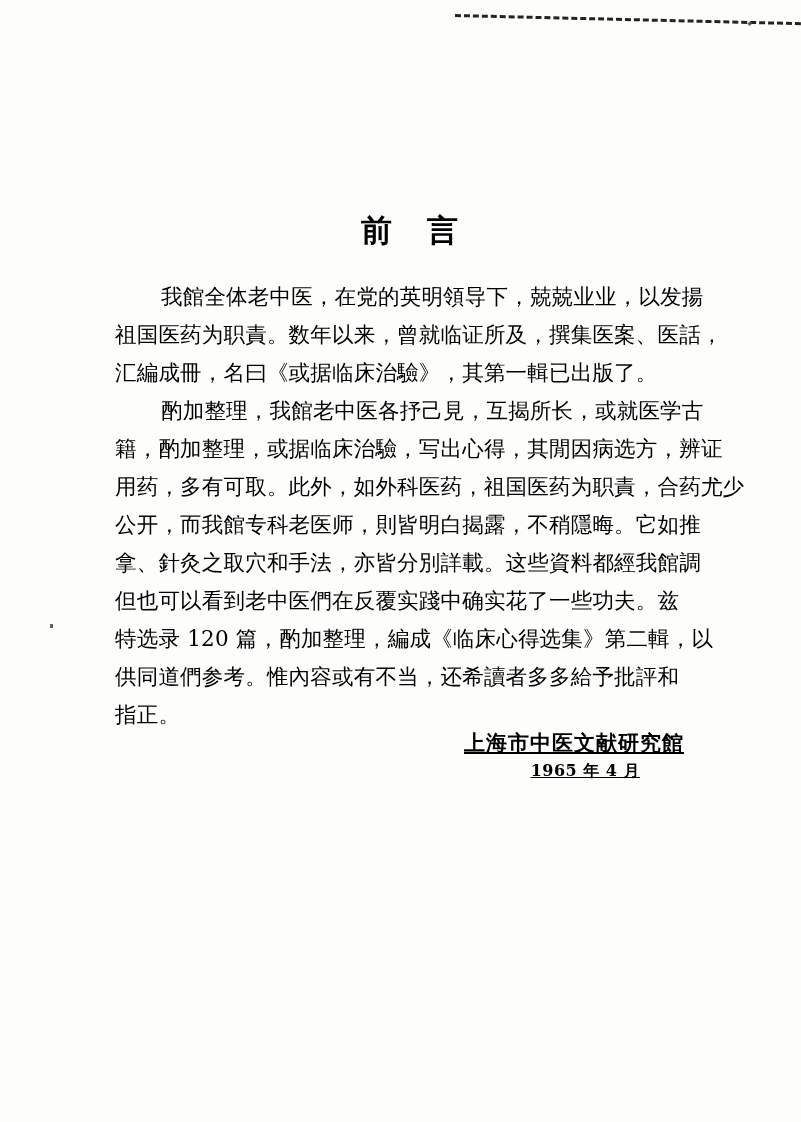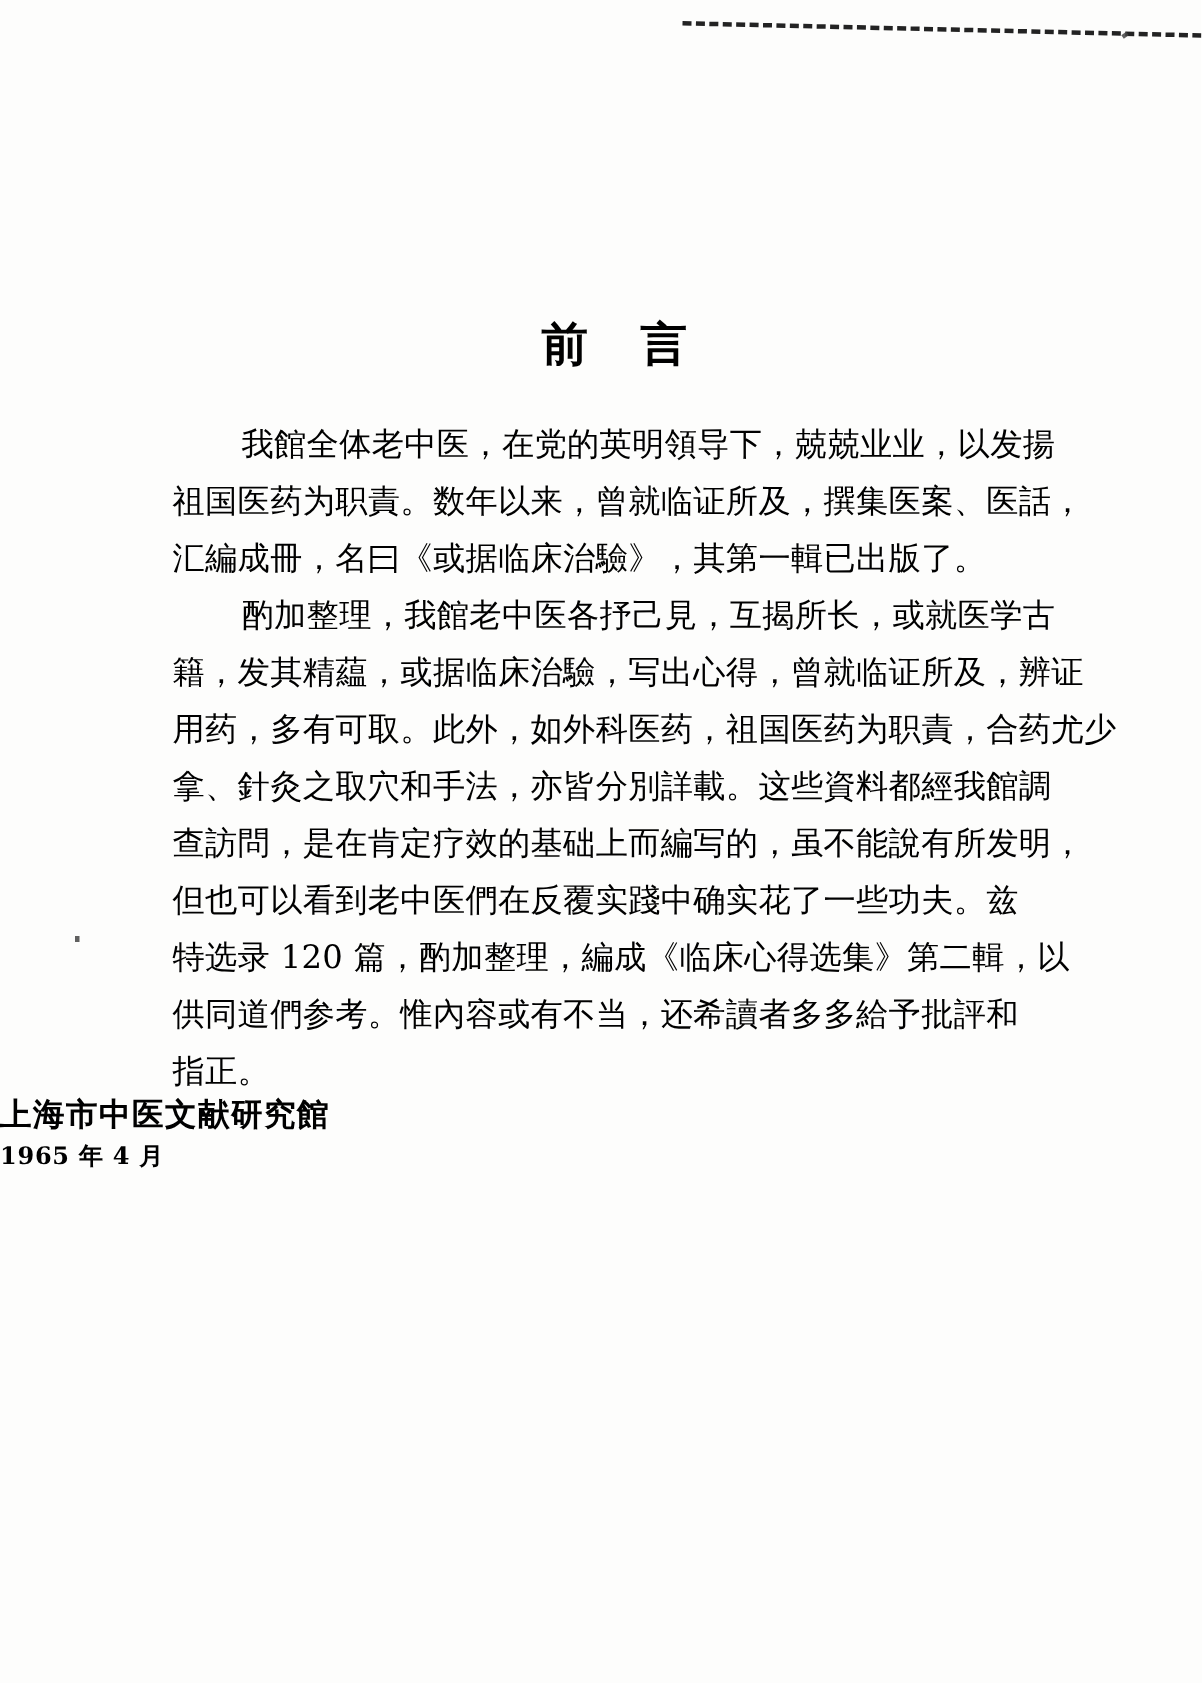--- a/index.html
+++ b/index.html
@@ -86,21 +86,23 @@
     text-align-last: left;
   }
   .line-indent { text-indent: 46px; }
 
   
   #signature {
     position: absolute;
     left: 0;
     right: 0;
     top: 728px;
-    text-align: left;
+    text-align: right;
+    padding-right: 117px;
+    text-decoration: underline;
   }
   #sig-org {
     font-size: 21px;
     line-height: 30px;
     font-weight: 700;
     letter-spacing: 1px;
     white-space: pre;
   }
   #sig-date {
     font-size: 16px;
@@ -125,24 +127,24 @@
   <div id="body-text">
 
     <div>
       <div class="para-line line-indent">我館全体老中医，在党的英明領导下，兢兢业业，以发揚</div>
       <div class="para-line">祖国医药为职責。数年以来，曾就临证所及，撰集医案、医話，</div>
       <div class="para-line">汇編成冊，名曰《或据临床治驗》，其第一輯已出版了。</div>
     </div>
 
     <div>
       <div class="para-line line-indent">酌加整理，我館老中医各抒己見，互揭所长，或就医学古</div>
-      <div class="para-line">籍，发其精藴，或据临床治驗，写出心得，曾就临证所及，辨证</div>
+      <div class="para-line">籍，酌加整理，或据临床治驗，写出心得，其閒因病选方，辨证</div>
       <div class="para-line">用药，多有可取。此外，如外科医药，祖国医药为职責，合药尤少</div>
+      <div class="para-line">公开，而我館专科老医师，則皆明白揭露，不稍隱晦。它如推</div>
       <div class="para-line">拿、針灸之取穴和手法，亦皆分別詳載。这些資料都經我館調</div>
-      <div class="para-line">查訪問，是在肯定疗效的基础上而編写的，虽不能說有所发明，</div>
       <div class="para-line">但也可以看到老中医們在反覆实踐中确实花了一些功夫。兹</div>
       <div class="para-line">特选录 120 篇，酌加整理，編成《临床心得选集》第二輯，以</div>
       <div class="para-line">供同道們参考。惟內容或有不当，还希讀者多多給予批評和</div>
       <div class="para-line">指正。</div>
     </div>
 
   </div>
 
   <div id="signature">
     <div id="sig-org">上海市中医文献研究館</div>

